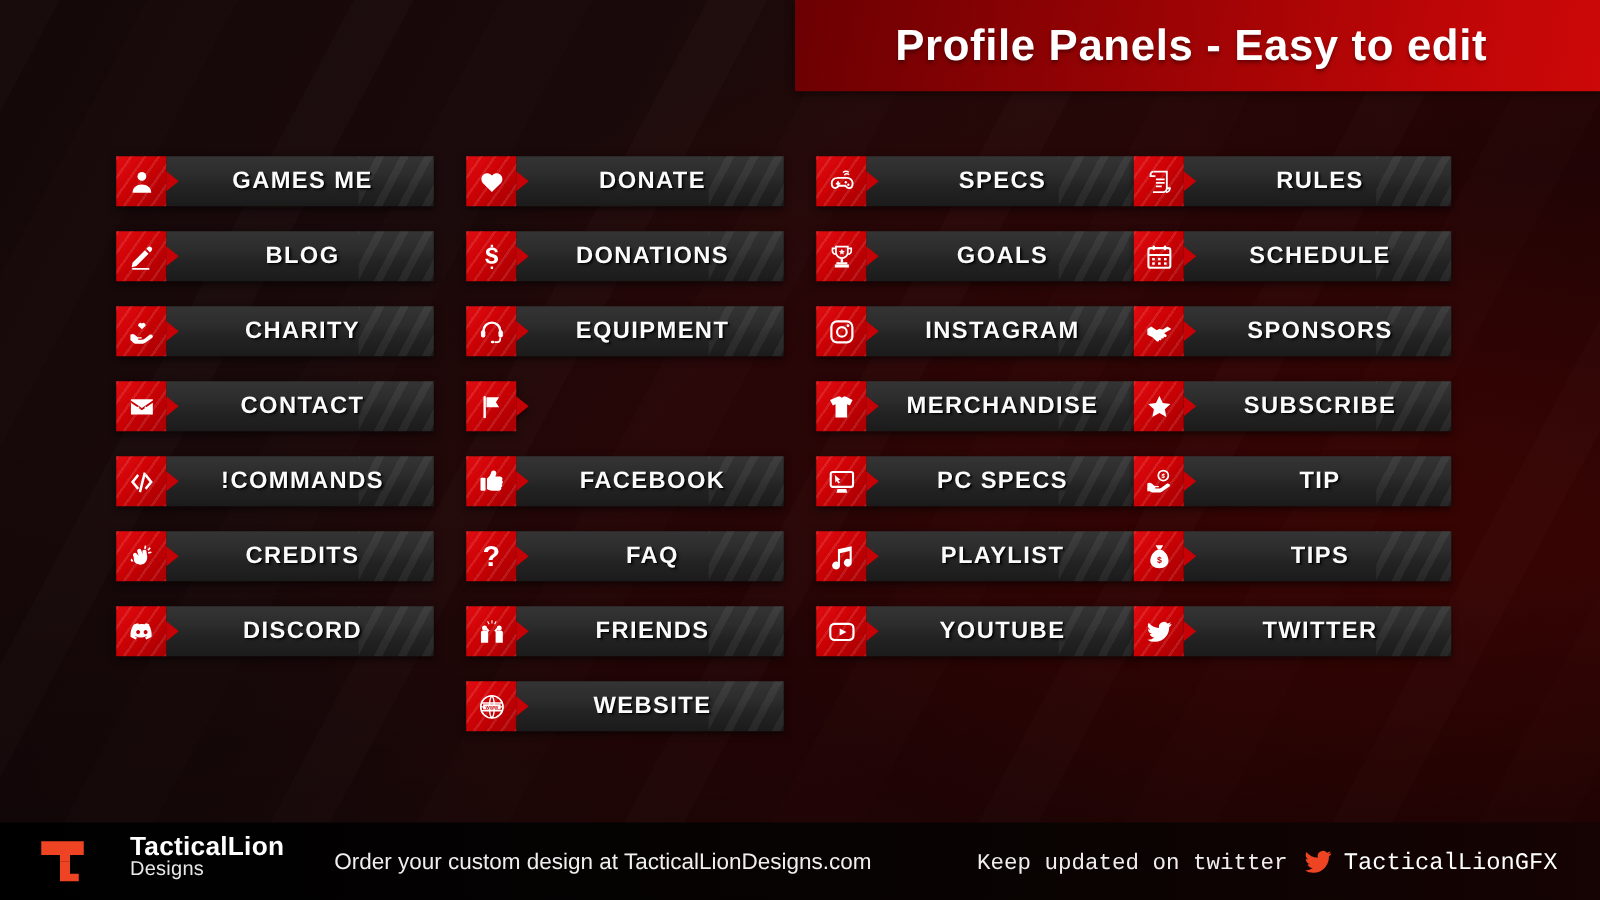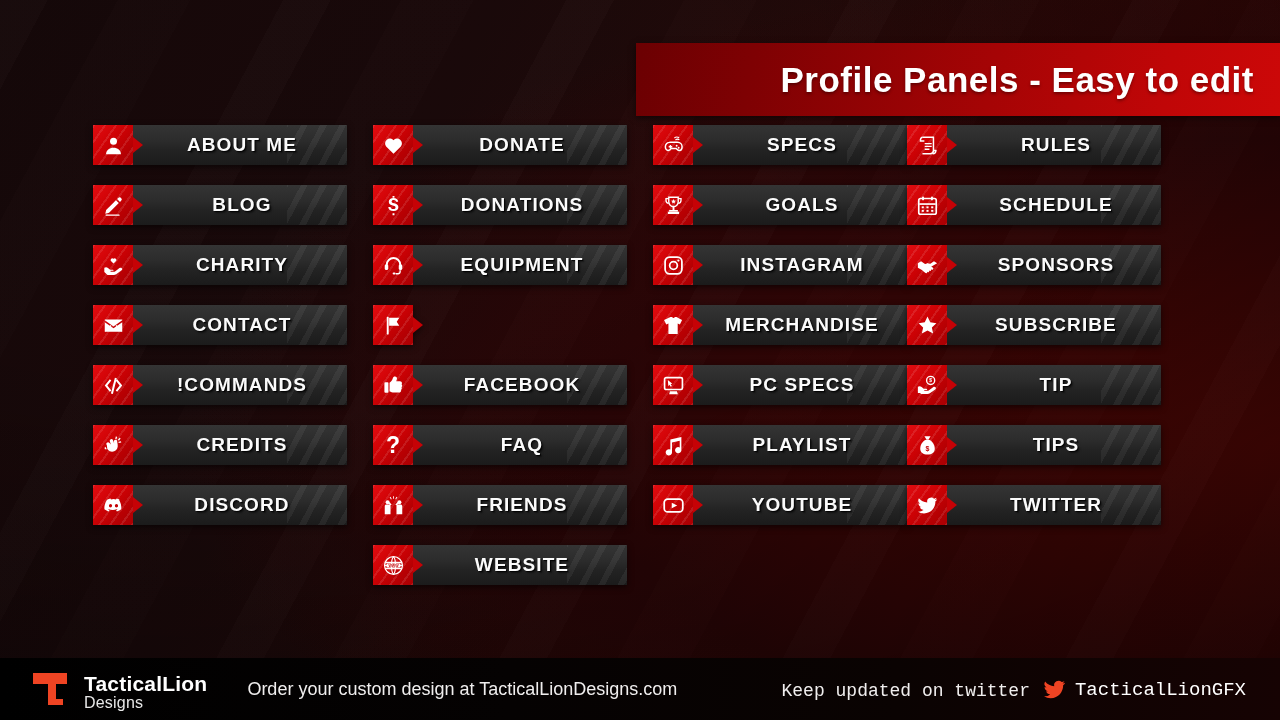--- a/index.html
+++ b/index.html
@@ -27,24 +27,23 @@
       rgba(0,0,0,0.02) 168px, rgba(0,0,0,0.02) 250px);
   }
   #bg .vign{
     position:absolute; inset:0;
     background:radial-gradient(130% 110% at 20% 18%, rgba(0,0,0,0) 30%, rgba(0,0,0,0.45) 100%);
   }
   
   #header{
     position:absolute; left:636px; top:0; width:644px; height:73px; z-index:5;
     background:linear-gradient(100deg,#6b0002 0%,#7e0103 18%,#a50405 55%,#c00607 82%,#cc0808 100%);
-    display:flex; align-items:center; justify-content:flex-end;
-    padding-right:26px;
+    display:flex; align-items:center; justify-content:center;
+    padding-right:10px;
     box-shadow:0 2px 6px rgba(0,0,0,0.55);
-    margin-top:43px;
   }
   #header .title{
     color:#fff; font-size:35px; font-weight:700; letter-spacing:0.5px;
     text-shadow:0 2px 3px rgba(0,0,0,0.35);
     white-space:nowrap;
   }
   
   #panels{ position:absolute; left:0; top:0; width:1280px; height:660px; z-index:4; }
   .col{ position:absolute; top:125px; }
   .col.c1{ left:93px; width:254px; }
@@ -104,21 +103,21 @@
     text-shadow:1px 1px 0 rgba(0,0,0,0.75), 2px 2px 2px rgba(0,0,0,0.55);
     padding-right:6px;
   }
   .panel.empty{ visibility:hidden; }
   
   #footer{
     position:absolute; left:0; bottom:0; width:1280px; height:62px; z-index:6;
     background:linear-gradient(90deg,#000 0%,#050202 40%,#0a0302 70%,#160303 100%);
     display:flex; align-items:center;
   }
-  #footer .logo-wrap{ display:flex; align-items:flex-end; margin-left:28px; }
+  #footer .logo-wrap{ display:flex; align-items:flex-start; margin-left:28px;gap:20px; }
   #footer .logo-mark{ width:44px; height:44px; margin-right:12px; flex:0 0 44px; }
   #footer .logo-mark svg{ width:44px; height:44px; display:block; }
   #footer .brand{ line-height:1.02; }
   #footer .brand .b1{ color:#fff; font-size:21px; font-weight:700; letter-spacing:0.2px; display:block; }
   #footer .brand .b2{ color:#e8e8e8; font-size:16px; font-weight:400; letter-spacing:0.2px; display:block; }
   #footer .order{ color:#f0eeee; font-size:18px; margin-left:40px; white-space:nowrap; }
   #footer .right{ margin-left:auto; margin-right:34px; display:flex; align-items:flex-end;font-family:Liberation Mono, monospace; }
   #footer .keep{ color:#f0eeee; font-size:18px; white-space:nowrap; }
   #footer .tw{ width:23px; height:23px; margin:0 9px 0 13px; flex:0 0 23px; }
   #footer .tw svg{ width:23px; height:23px; fill:#ef4423; display:block; }
@@ -141,21 +140,21 @@
   <div class="col c1">
       <div class="panel">
         <div class="icon-box">
           <svg viewBox="0 0 24 24">
             <circle cx="12" cy="7" r="4"></circle>
             <path d="M3.5 22c0-4.7 3.8-7.5 8.5-7.5s8.5 2.8 8.5 7.5z"></path>
           </svg>
         </div>
         <div class="tab"></div>
         <div class="body">
-          <div class="label">ABOUT ME</div>
+          <div class="label">GAMES ME</div>
         </div>
       </div>
       <div class="panel">
         <div class="icon-box">
           <svg viewBox="0 0 24 24">
             <path d="M20.7 3.3a2.3 2.3 0 0 0-3.3 0l-1.3 1.3 3.3 3.3 1.3-1.3a2.3 2.3 0 0 0 0-3.3z"></path>
             <path d="M14.8 5.9 3.6 17.1l-1 4.3 4.3-1L18.1 9.2z"></path>
             <rect x="3" y="22.2" width="16" height="1.6" rx=".7"></rect>
           </svg>
         </div>

